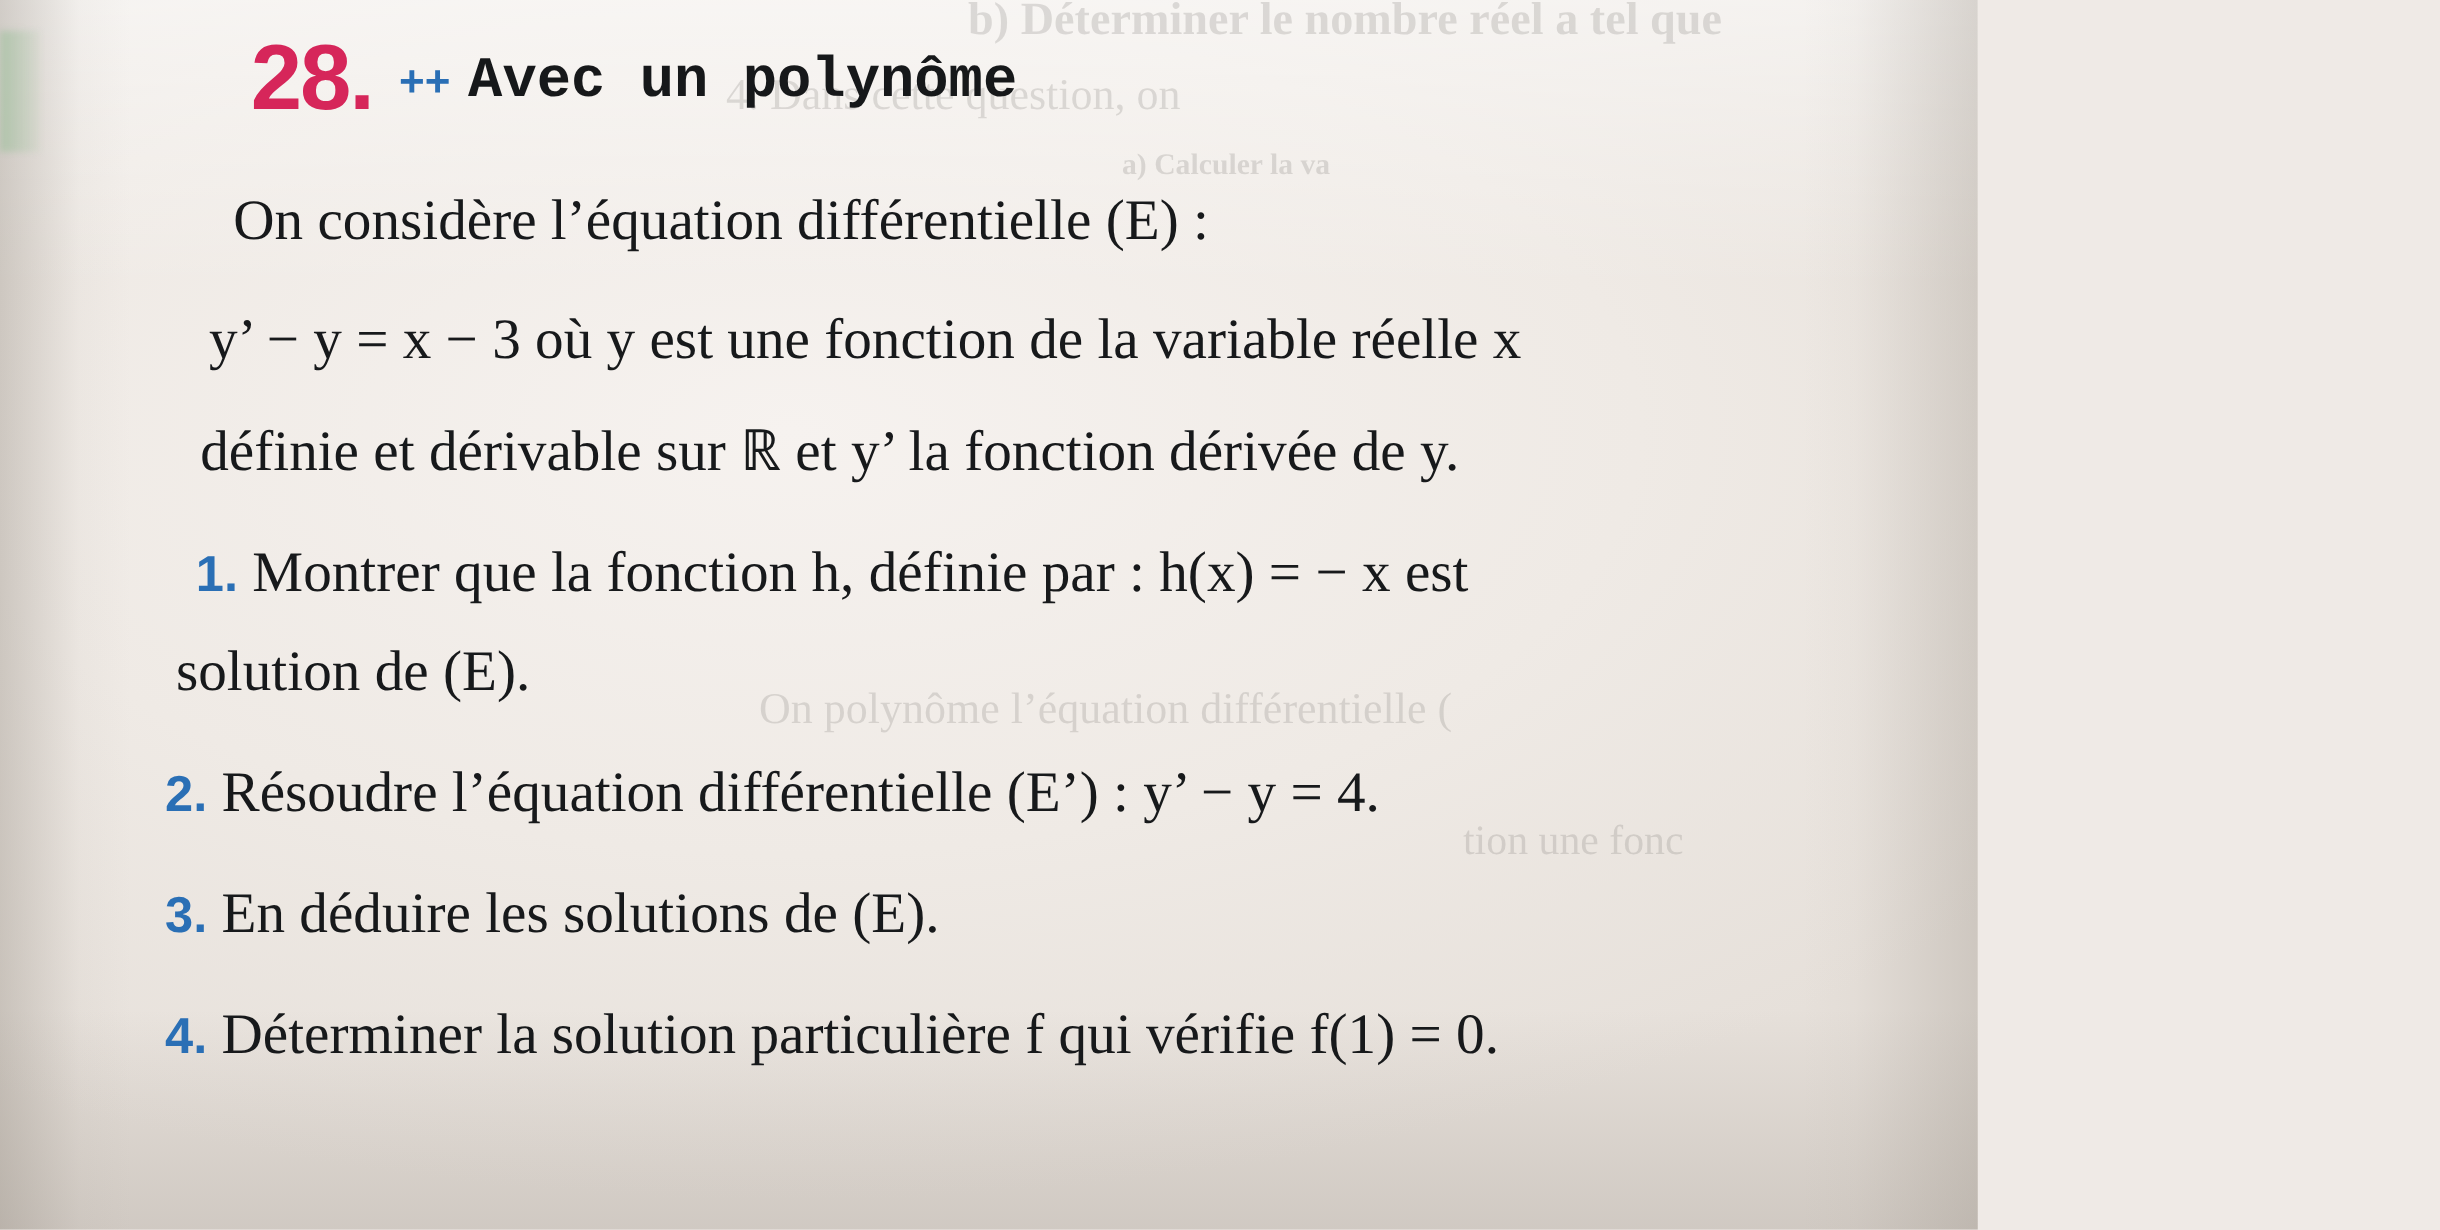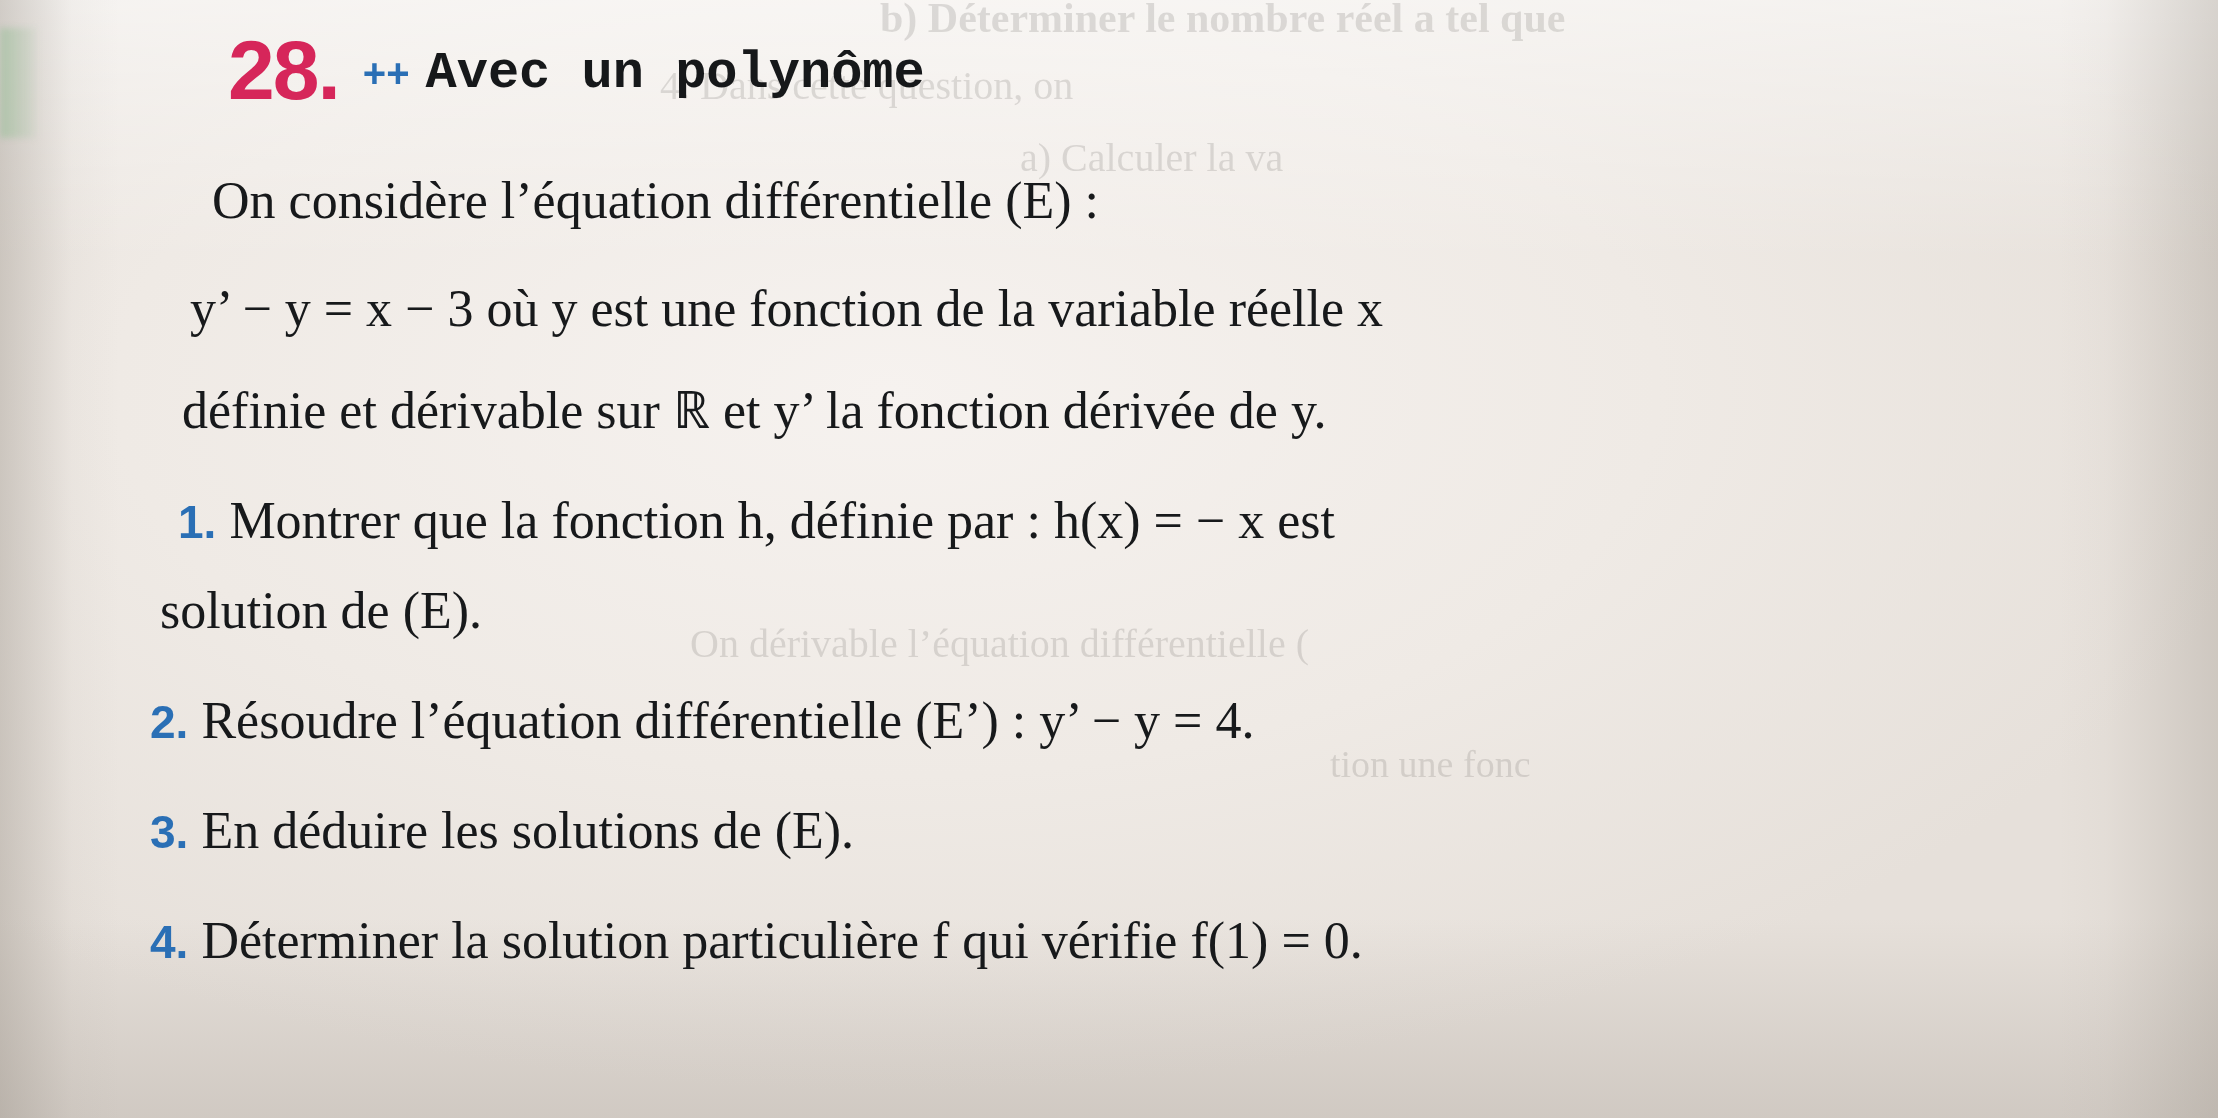--- a/index.html
+++ b/index.html
@@ -10,21 +10,21 @@
     width: 2218px;
     height: 1118px;
     overflow: hidden;
     background: #efeae6;
     font-family: "Liberation Serif", serif;
   }
 
   
   #page {
     position: relative;
-    width: 2218px;
+    width: 1798px;
     height: 1118px;
     background:
       radial-gradient(ellipse 1400px 700px at 40% 35%, #f6f2ef 0%, #efeae5 55%, #e6e0da 100%);
     overflow: hidden;
   }
 
   
   #light-top {
     position: absolute;
     left: 0; top: 0;
@@ -67,21 +67,21 @@
     position: absolute;
     color: #6d6a66;
     opacity: 0.20;
     font-family: "Liberation Serif", serif;
     white-space: nowrap;
     pointer-events: none;
     filter: blur(0.6px);
   }
   #bleed1 { left: 880px; top: -6px;  font-size: 42px; font-weight: bold; }
   #bleed2 { left: 660px; top: 62px;  font-size: 40px; }
-  #bleed3 { left: 1020px; top: 134px; font-size: 40px; }
+  #bleed3 { left: 1020px; top: 134px; font-size: 27px; font-weight: bold; }
   #bleed4 { left: 690px;  top: 620px; font-size: 40px; }
   #bleed5 { left: 1290px; top: 690px; font-size: 40px; }
   #bleed6 { left: 1330px; top: 742px; font-size: 38px; }
 
   
   #exercise {
     position: absolute;
     left: 0; top: 0;
     width: 2218px;
     color: #181a1c;
@@ -158,21 +158,21 @@
 
   <div id="light-top"></div>
   <div id="light-bottom"></div>
   <div id="edge-left"></div>
   <div id="edge-right"></div>
   <div id="green-mark"></div>
 
   <div class="bleed" id="bleed1">b) Déterminer le nombre réel a tel que</div>
   <div class="bleed" id="bleed2">4. Dans cette question, on</div>
   <div class="bleed" id="bleed3">a) Calculer la va</div>
-  <div class="bleed" id="bleed4">On dérivable l’équation différentielle (</div>
+  <div class="bleed" id="bleed4">On polynôme l’équation différentielle (</div>
   <div class="bleed" id="bleed6">tion une fonc</div>
 
   <div id="exercise">
 
     <div id="title-line">
       <span id="ex-number">28.</span><span id="ex-plus">++</span><span id="ex-title">Avec un polynôme</span>
     </div>
 
     <div class="body-line" id="intro1">On considère l’équation différentielle (E) :</div>
     <div class="body-line" id="intro2">y’ − y = x − 3 où y est une fonction de la variable réelle x</div>

